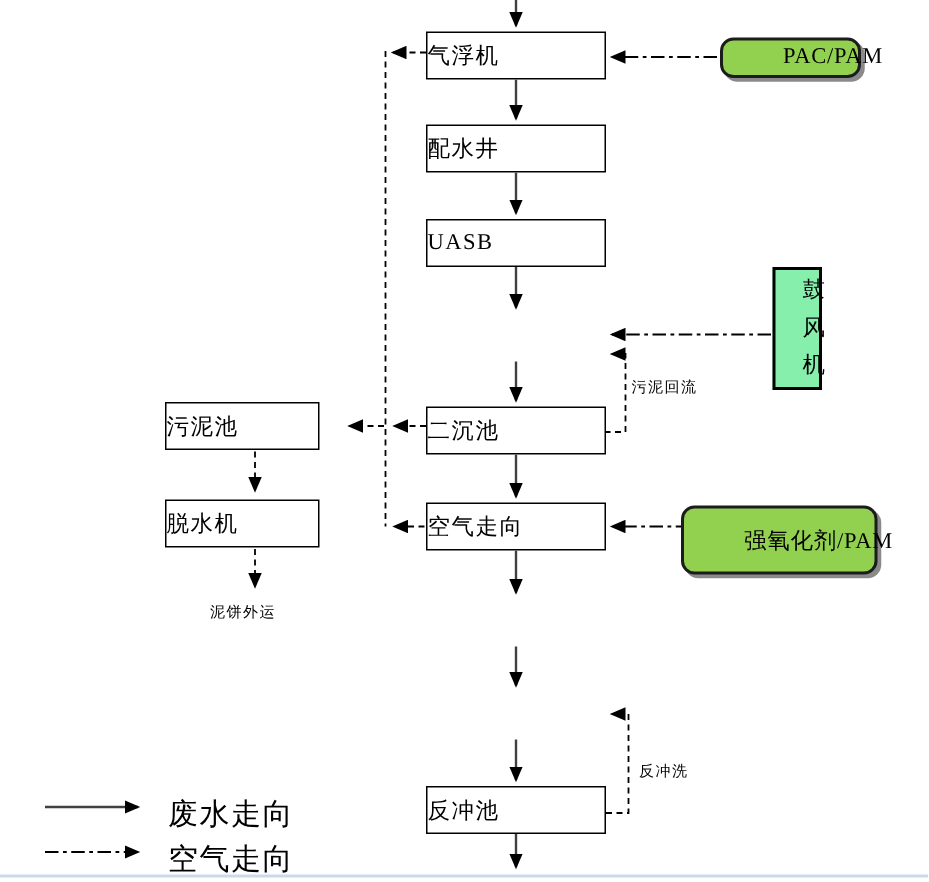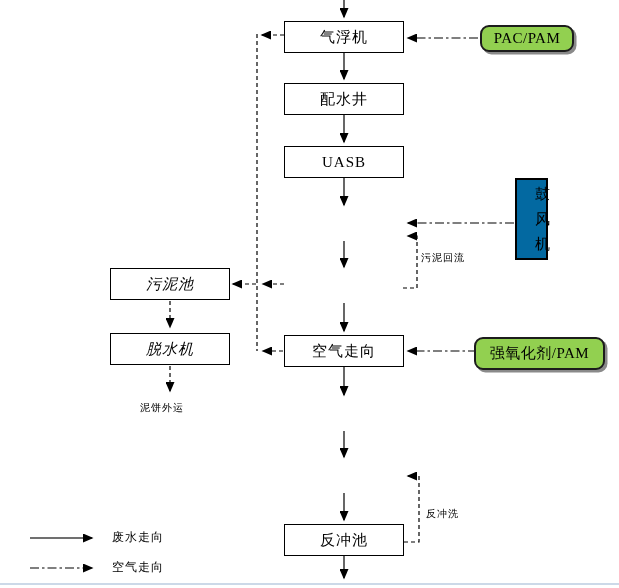--- a/index.html
+++ b/index.html
@@ -3,42 +3,42 @@
 <meta charset="utf-8">
 <style>
   html,body{margin:0;padding:0;background:#fff;}
   .canvas{
     position:relative;width:619px;height:588px;background:#ffffff;overflow:hidden;
     font-family:"Liberation Serif","DejaVu Serif",serif;color:#000;
   }
   .wires{position:absolute;left:0;top:0;width:619px;height:588px;}
   .box{
     position:absolute;box-sizing:border-box;background:#fff;border:1.5px solid #000;
-    display:flex;align-items:center;justify-content:center;
+    display:flex;align-items:center;
     font-size:15px;letter-spacing:1px;white-space:nowrap;
   }
   .main-box{left:284px;width:120px;height:32px;}
-  .side-box{left:110px;width:120px;height:32px;font-style:italic;}
+  .side-box{left:110px;width:103px;height:32px;}
   .chem-box{
     position:absolute;box-sizing:border-box;background:#92d050;border:2px solid #1c1c1c;
     border-radius:9px;box-shadow:2.5px 2.5px 0 #8a8a8a;
-    display:flex;align-items:center;justify-content:center;
-    font-size:15px;letter-spacing:0.5px;white-space:nowrap;
+    display:flex;align-items:center;justify-content:flex-start;
+    font-size:15px;letter-spacing:0.5px;white-space:nowrap;padding-left:40px;
   }
   .blower-box{
     position:absolute;box-sizing:border-box;left:515px;top:178px;width:33px;height:82px;
-    background:#0369a1;border:2px solid #000;
+    background:#86efac;border:2px solid #000;
     text-align:center;font-size:15px;line-height:25px;
     word-break:break-all;padding-top:2px;padding-left:18px;
   }
   .flabel{
     position:absolute;font-size:10px;letter-spacing:1px;white-space:nowrap;
   }
   .legend-label{
-    position:absolute;font-size:12px;letter-spacing:1px;white-space:nowrap;
+    position:absolute;font-size:20px;letter-spacing:1px;white-space:nowrap;
   }
   .bottom-edge{
     position:absolute;left:0;top:583px;width:619px;height:2px;background:#ccd9e8;
   }
 </style>
 </head>
 <body>
 
 <div class="canvas">
 
@@ -92,40 +92,43 @@
 
   <div class="box main-box" style="top:21px">
       <span>气浮机</span>
     </div>
   <div class="box main-box" style="top:83px">
       <span>配水井</span>
     </div>
   <div class="box main-box" style="top:146px">
       <span>UASB</span>
     </div>
+  <div class="box main-box" style="top:271px">
+      <span>二沉池</span>
+    </div>
   <div class="box main-box" style="top:335px">
       <span>空气走向</span>
     </div>
   <div class="box main-box" style="top:524px">
       <span>反冲池</span>
     </div>
 
   <div class="box side-box" style="top:268px">
       <span>污泥池</span>
     </div>
   <div class="box side-box" style="top:333px">
       <span>脱水机</span>
     </div>
   <div class="flabel" style="left:140px;top:401px">泥饼外运</div>
 
   <div class="chem-box" style="left:480px;top:25px;width:94px;height:27px">
       <span>PAC/PAM</span>
     </div>
   <div class="blower-box"><span>鼓风机</span></div>
-  <div class="chem-box" style="left:474px;top:337px;width:131px;height:33px">
+  <div class="chem-box" style="left:454px;top:337px;width:131px;height:46px">
       <span>强氧化剂/PAM</span>
     </div>
 
   <div class="flabel" style="left:421px;top:251px">污泥回流</div>
   <div class="flabel" style="left:426px;top:507px">反冲洗</div>
 
   <div class="legend-label" style="left:112px;top:529px">废水走向</div>
   <div class="legend-label" style="left:112px;top:559px">空气走向</div>
 
   <div class="bottom-edge"></div>

